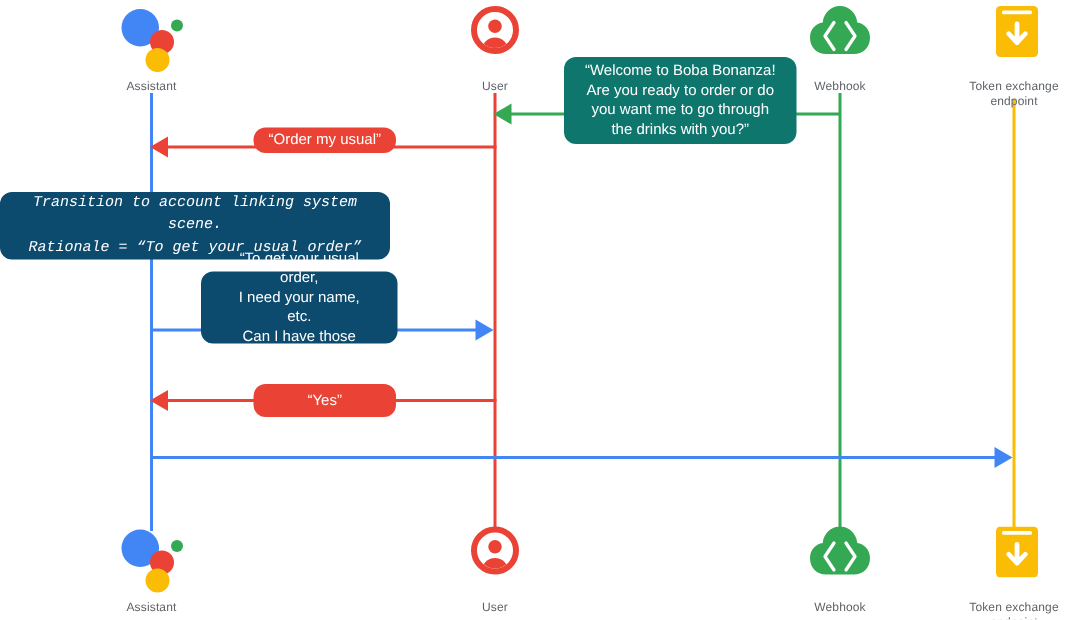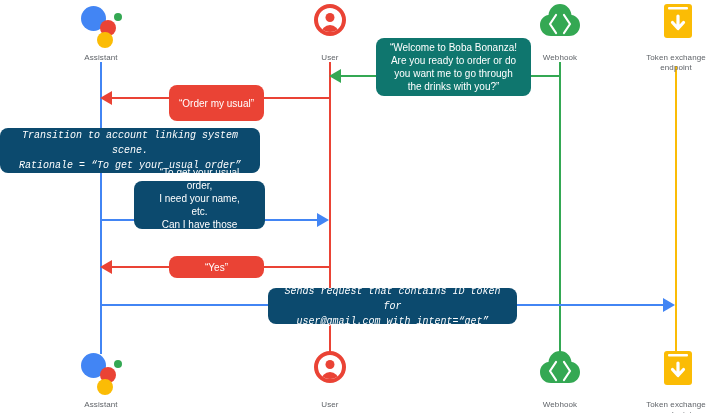--- a/index.html
+++ b/index.html
@@ -197,39 +197,37 @@
 
   <div class="msgline" style="left:336px; top:75px; width:224px; background:#34A853;"></div>
   <div class="arrow arrow-left" style="left:329px; top:69px; color:#34A853;"></div>
   <div class="bubble bubble-green bubble-sans" style="left:376px; top:38px; width:155px; height:58px; padding:4px 8px;">“Welcome to Boba Bonanza!
 Are you ready to order or do
 you want me to go through
 the drinks with you?”</div>
 
   <div class="msgline" style="left:107px; top:97px; width:224px; background:#EA4335;"></div>
   <div class="arrow arrow-left" style="left:100px; top:91px; color:#EA4335;"></div>
-  <div class="bubble bubble-red bubble-sans" style="left:169px; top:85px; width:95px; height:36px; padding:0 6px;">“Order my usual”</div>
+  <div class="bubble bubble-red bubble-sans" style="left:169px; top:85px; width:95px; height:17px; padding:0 6px;">“Order my usual”</div>
 
   <div class="bubble bubble-blue bubble-mono" style="left:0px; top:128px; width:260px; height:45px; padding:2px 6px;">Transition to account linking system scene.
 Rationale = “To get your usual order”</div>
 
   <div class="msgline" style="left:100px; top:219px; width:224px; background:#4285F4;"></div>
   <div class="arrow arrow-right" style="left:317px; top:213px; color:#4285F4;"></div>
   <div class="bubble bubble-blue bubble-sans" style="left:134px; top:181px; width:131px; height:48px; padding:2px 17px;">“To get your usual order,
 I need your name, etc.
 Can I have those from Google?”</div>
 
   <div class="msgline" style="left:107px; top:266px; width:224px; background:#EA4335;"></div>
   <div class="arrow arrow-left" style="left:100px; top:260px; color:#EA4335;"></div>
   <div class="bubble bubble-red bubble-sans" style="left:169px; top:256px; width:95px; height:22px; padding:0 6px;">“Yes”</div>
 
   <div class="msgline" style="left:100px; top:304px; width:570px; background:#4285F4;"></div>
   <div class="arrow arrow-right" style="left:663px; top:298px; color:#4285F4;"></div>
-  <div class="bubble bubble-blue bubble-mono" style="left:268px; top:288px; width:249px; height:36px; padding:2px 6px;">Sends request that contains ID token for
-user@gmail.com with intent=“get”</div>
 
   <div class="actor" style="left:46px; top:351px;">
     <div class="actor-icon">
       <span class="a-blue"></span>
       <span class="a-red"></span>
       <span class="a-green"></span>
       <span class="a-yellow"></span>
     </div>
     <div class="actor-label">Assistant</div>
   </div>

